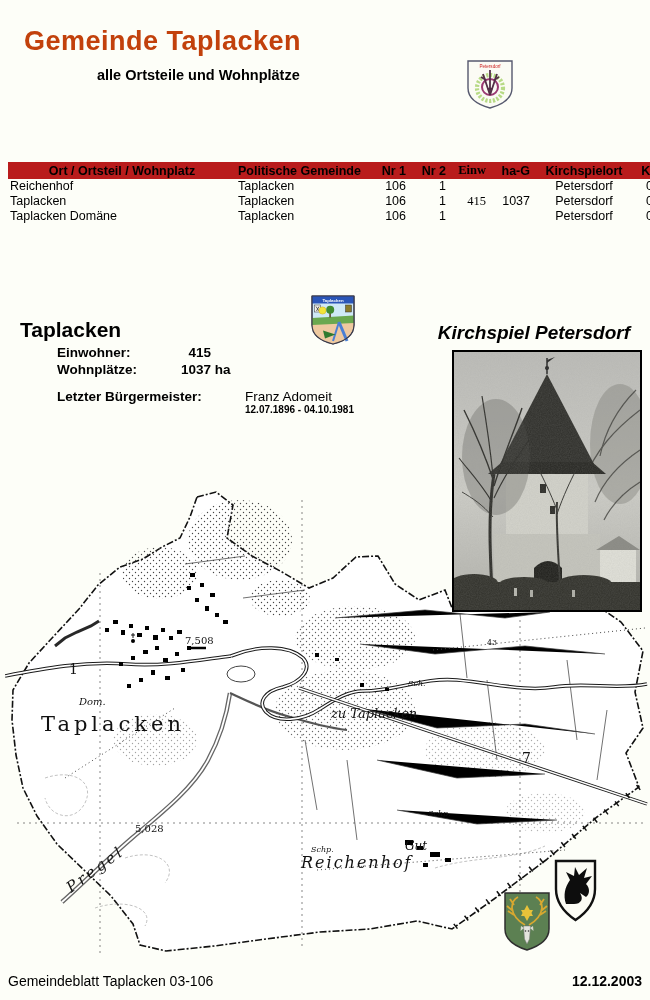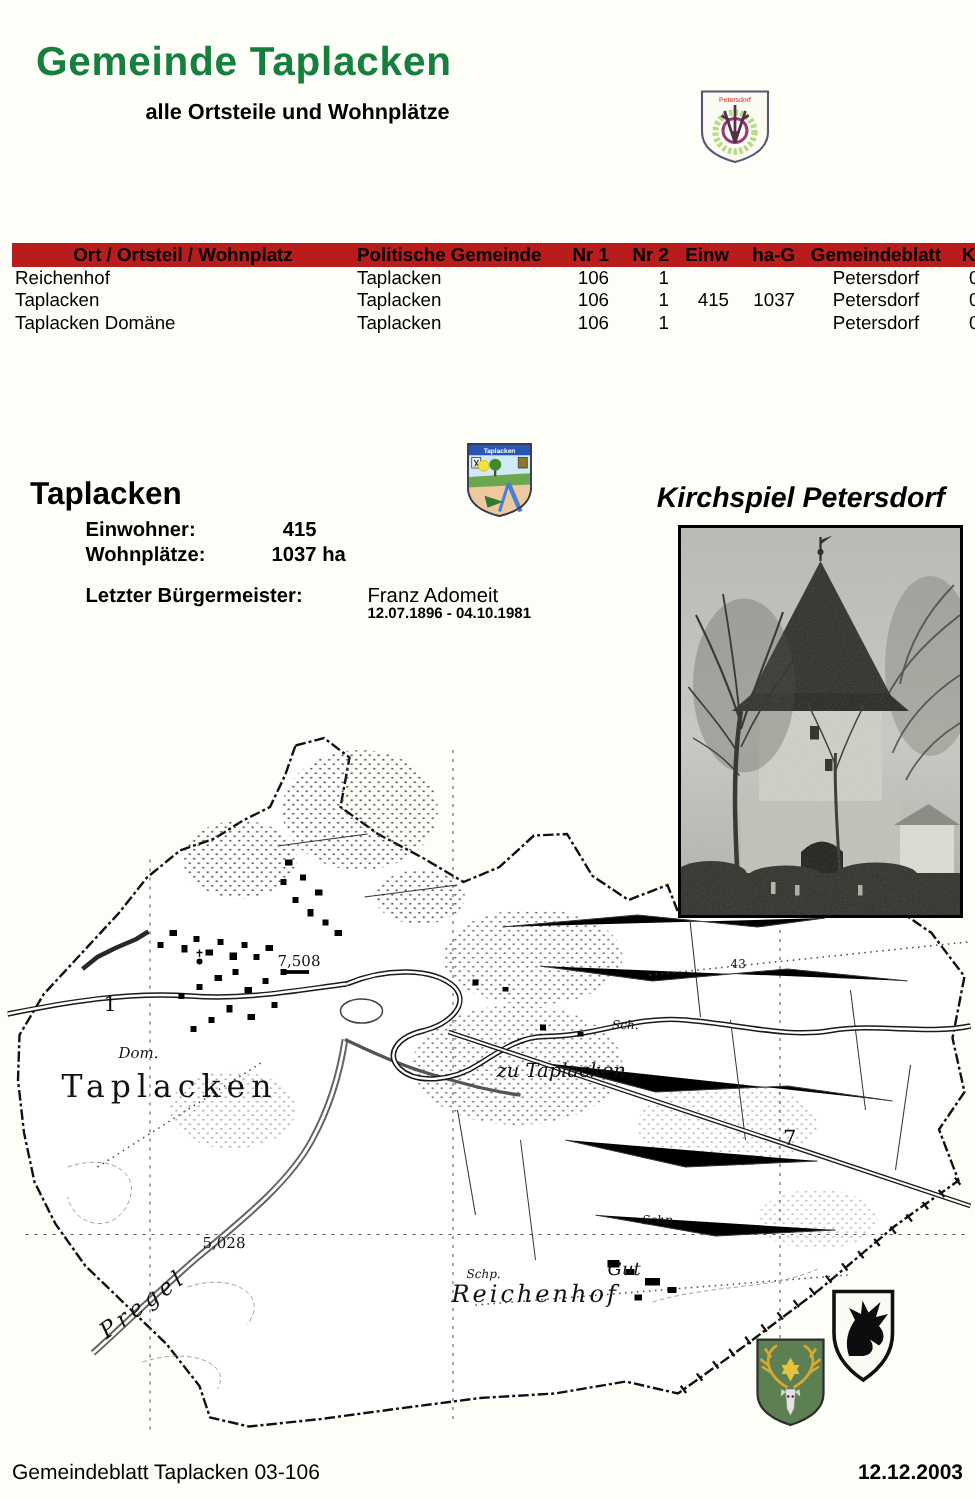--- a/index.html
+++ b/index.html
@@ -4,29 +4,29 @@
 <style>
   html,body{margin:0;padding:0;}
   body{
     width:650px;height:1000px;position:relative;overflow:hidden;
     background:#fdfef8;
     font-family:"Liberation Sans",sans-serif;color:#000;
   }
   .abs{position:absolute;}
 
   
-  .title{left:24px;top:26px;font-size:27px;font-weight:bold;color:#15803d;letter-spacing:0.5px;}
+  .title{left:24px;top:26px;font-size:27px;font-weight:bold;color:#c2410c;letter-spacing:0.5px;}
   .subtitle{left:97px;top:67px;font-size:14.5px;font-weight:bold;}
 
   
   .obtable{left:8px;top:162px;width:634px;border-collapse:collapse;table-layout:fixed;font-size:12.5px;}
   .obtable th{background:#b91c1c;font-weight:bold;padding:1px 2px;white-space:nowrap;}
   .obtable td{padding:0 2px;white-space:nowrap;line-height:15px;}
   .c0{width:224px;} .c1{width:132px;margin-left:10px;} .c2{width:32px;} .c3{width:36px;}
-  .c4{width:36px;} .c5{width:40px;} .c6{width:100px;} .c7{width:30px;}
+  .c4{width:36px;font-family:Liberation Serif, serif;} .c5{width:40px;} .c6{width:100px;} .c7{width:30px;}
   th.c0{text-align:center;} td.c0{text-align:left;}
   th.c1,td.c1{text-align:left;}
   th.c2,td.c2,th.c3,td.c3,th.c4,td.c4,th.c5,td.c5{text-align:right;}
   th.c6,td.c6,th.c7,td.c7{text-align:center;}
 
   
   .section-title{left:20px;top:318px;font-size:21px;font-weight:bold;}
   .kirchspiel{right:20px;top:322px;font-size:19px;font-weight:bold;font-style:italic;}
   .inforow{left:57px;font-size:13.5px;font-weight:bold;line-height:17px;}
   .inforow .lbl{display:inline-block;width:112px;}
@@ -73,21 +73,21 @@
 
 <table class="abs obtable">
   <thead>
     <tr>
       <th class="c0">Ort / Ortsteil / Wohnplatz</th>
       <th class="c1">Politische Gemeinde</th>
       <th class="c2">Nr 1</th>
       <th class="c3">Nr 2</th>
       <th class="c4">Einw</th>
       <th class="c5">ha-G</th>
-      <th class="c6">Gemeindeblatt</th>
+      <th class="c6">Kirchspielort</th>
       <th class="c7">Ksp</th>
     </tr>
   </thead>
   <tbody>
     <tr>
       <td class="c0">Reichenhof</td>
       <td class="c1">Taplacken</td>
       <td class="c2">106</td>
       <td class="c3">1</td>
       <td class="c4"></td>

